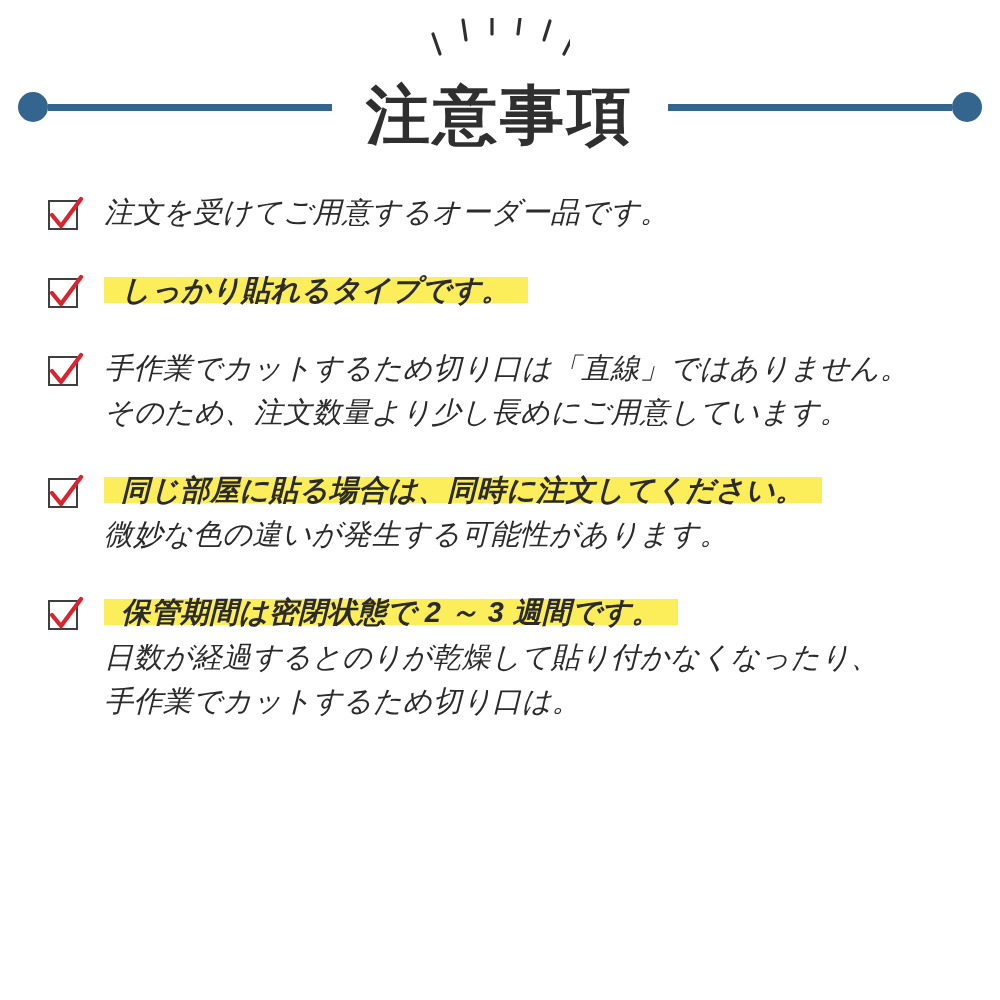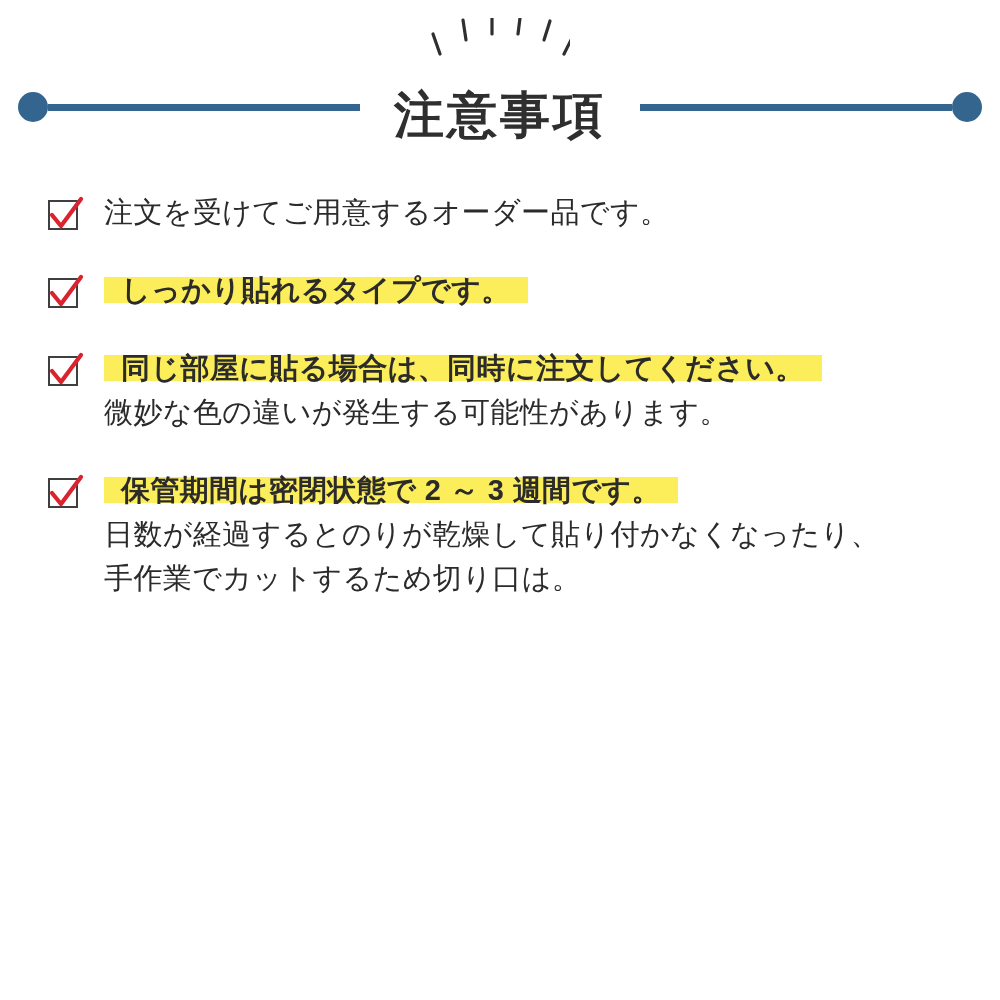--- a/index.html
+++ b/index.html
@@ -65,36 +65,37 @@
   }
 
   .rule {
     height: 7px;
     background: #33658f;
     flex: 1 1 auto;
   }
 
   .title {
     flex: 0 0 auto;
-    font-size: 50px;
+    font-size: 64px;
     font-weight: bold;
     letter-spacing: 3px;
     color: #2f2f2f;
     padding: 0 34px;
     line-height: 1;
     white-space: nowrap;
     margin-top: 16px;
   }
 
   
   .list {
     position: absolute;
     top: 190px;
     left: 46px;
     right: 43px;
+    font-style: italic;
   }
 
   .item {
     display: flex;
     align-items: flex-start;
     margin-bottom: 34px;
   }
 
   .check {
     flex: 0 0 auto;
@@ -192,20 +193,32 @@
         <span class="box"></span>
         <svg viewBox="0 0 38 38" aria-hidden="true">
           <polyline points="6,19 15,30 35,3" fill="none" stroke="#d9232e" stroke-width="4.2" stroke-linecap="round" stroke-linejoin="round"></polyline>
         </svg>
       </div>
       <div class="lines">
         <div class="line bold"><span class="mark">しっかり貼れるタイプです。</span></div>
       </div>
     </div>
 
+    <div class="item">
+      <div class="check">
+        <span class="box"></span>
+        <svg viewBox="0 0 38 38" aria-hidden="true">
+          <polyline points="6,19 15,30 35,3" fill="none" stroke="#d9232e" stroke-width="4.2" stroke-linecap="round" stroke-linejoin="round"></polyline>
+        </svg>
+      </div>
+      <div class="lines">
+        <div class="line"><span>手作業でカットするため切り口は「直線」ではありません。</span></div>
+        <div class="line"><span>そのため、注文数量より少し長めにご用意しています。</span></div>
+      </div>
+    </div>
 
     <div class="item">
       <div class="check">
         <span class="box"></span>
         <svg viewBox="0 0 38 38" aria-hidden="true">
           <polyline points="6,19 15,30 35,3" fill="none" stroke="#d9232e" stroke-width="4.2" stroke-linecap="round" stroke-linejoin="round"></polyline>
         </svg>
       </div>
       <div class="lines">
         <div class="line bold"><span class="mark">同じ部屋に貼る場合は、同時に注文してください。</span></div>

